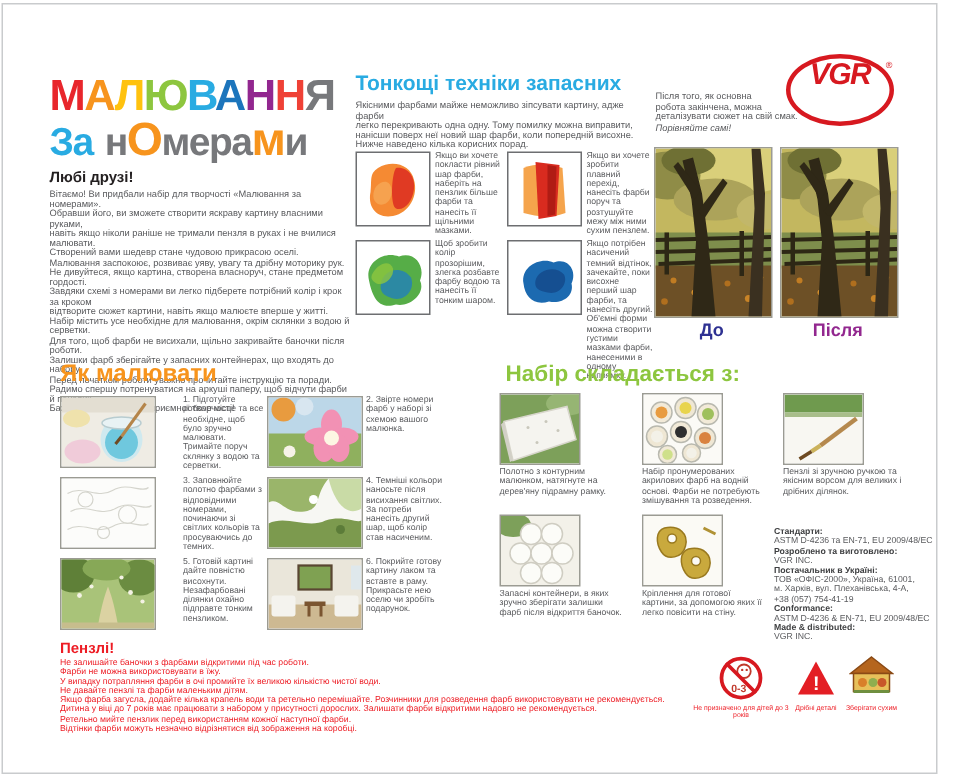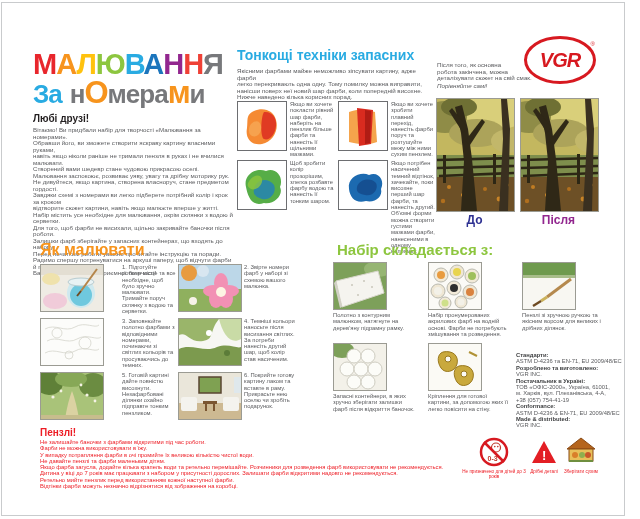--- a/index.html
+++ b/index.html
@@ -11,21 +11,21 @@
   
   .logo{left:33px;top:50px;line-height:1;}
   .logo-l1 span{font-size:29px;font-weight:800;letter-spacing:-1px;}
   .logo-l2{margin-top:-2px;}
   .logo-l2 span{font-size:26px;font-weight:800;letter-spacing:-1px;}
   .logo-O{font-size:31px !important;}
   .logo-gap{margin-left:8px;}
 
   
   .vgr{left:524px;top:36px;width:66px;height:42px;border:3px solid #d71920;border-radius:50%;
-       display:flex;align-items:center;justify-content:center;}
+       display:flex;align-items:flex-start;justify-content:center;}
   .vgr-text{color:#d71920;font-weight:bold;font-style:italic;font-size:20px;letter-spacing:-1px;}
   .vgr-reg{color:#d71920;font-size:6px;position:absolute;right:-2px;top:2px;}
 
   .h-black{font-size:10px;font-weight:bold;color:#231f20;}
   .h-blue{font-size:14px;font-weight:800;color:#29abe2;}
   .h-orange{font-size:16px;font-weight:700;color:#f7941d;}
   .h-green{font-size:15px;font-weight:800;color:#8dc63f;}
   .h-red{font-size:10px;font-weight:bold;color:#ed1c24;}
 
   .tiny{font-size:6.2px;line-height:6.5px;color:#5a5b5e;white-space:pre-line;}

